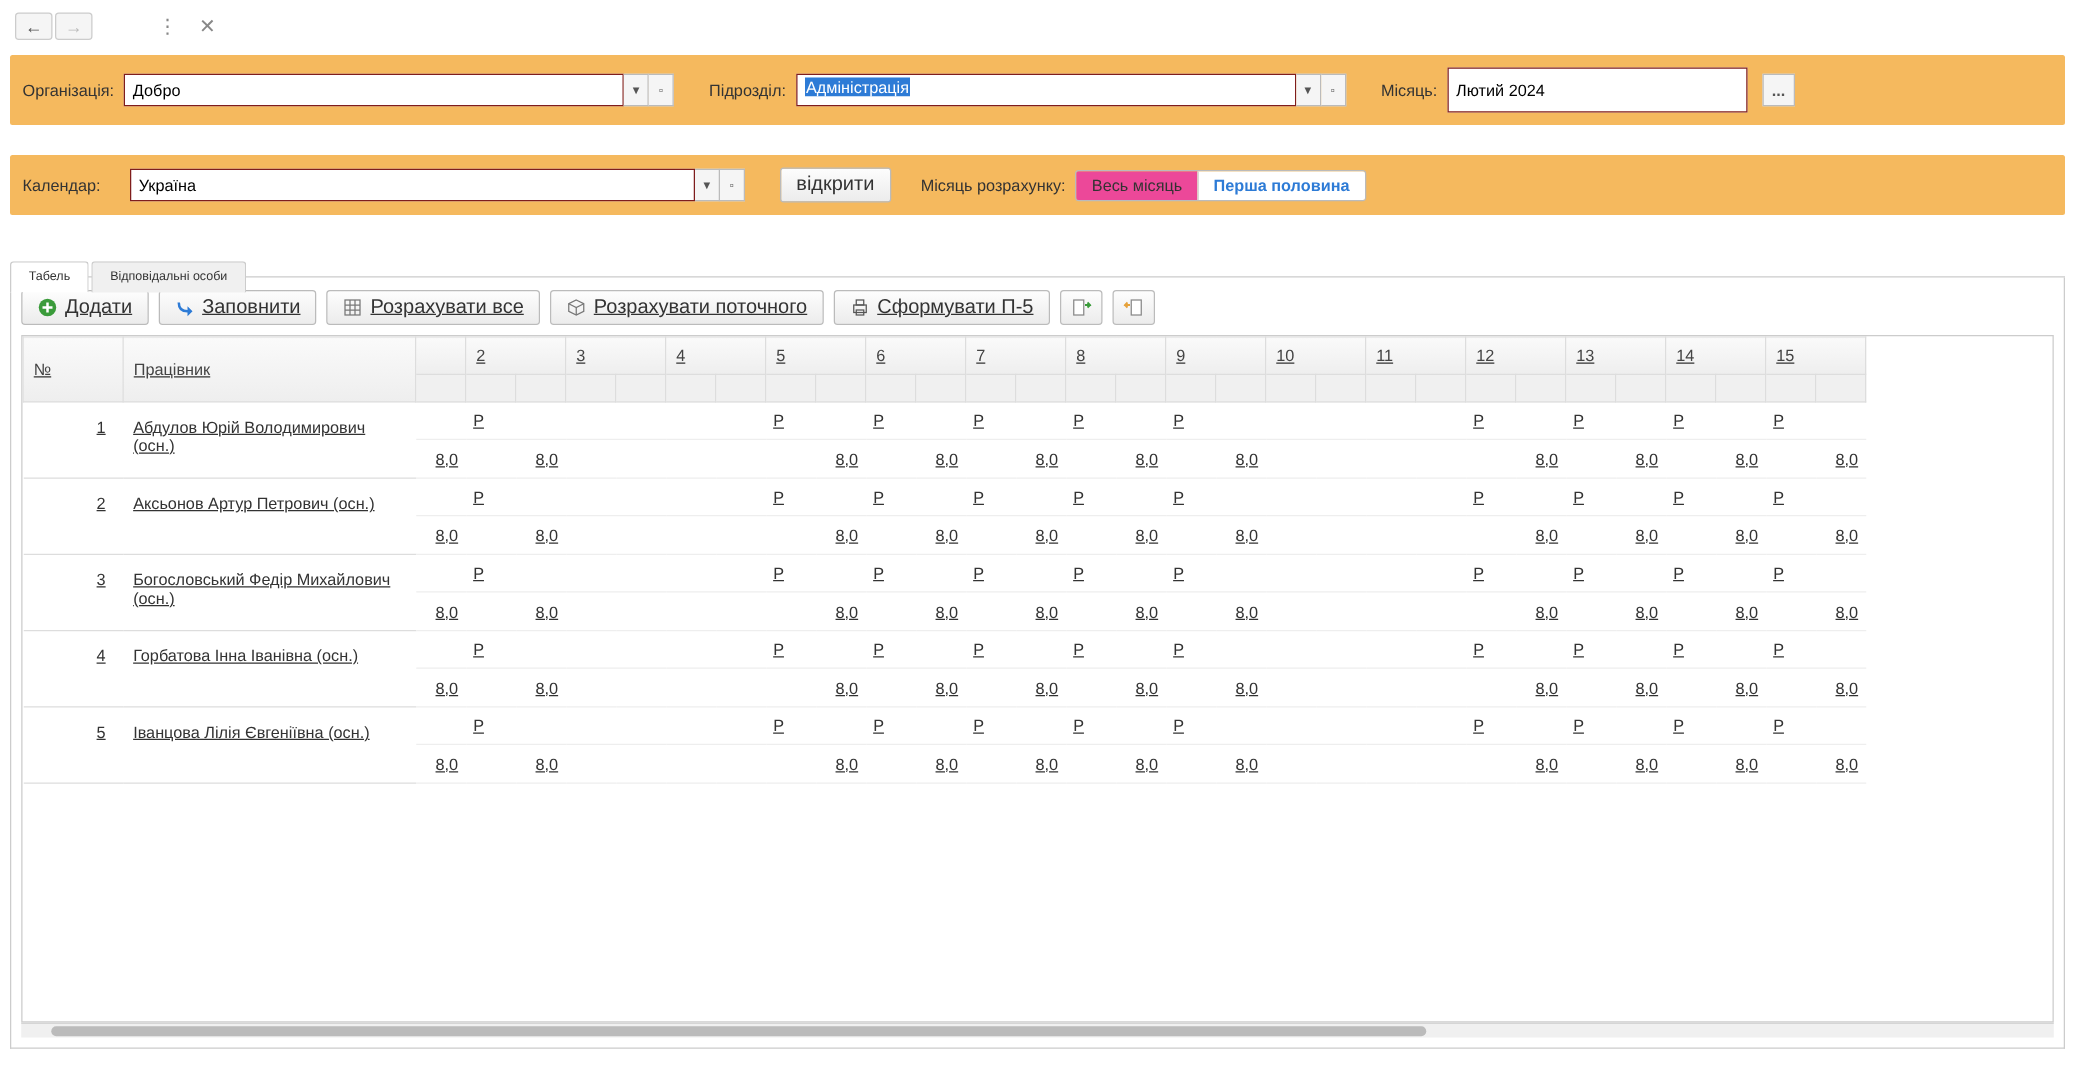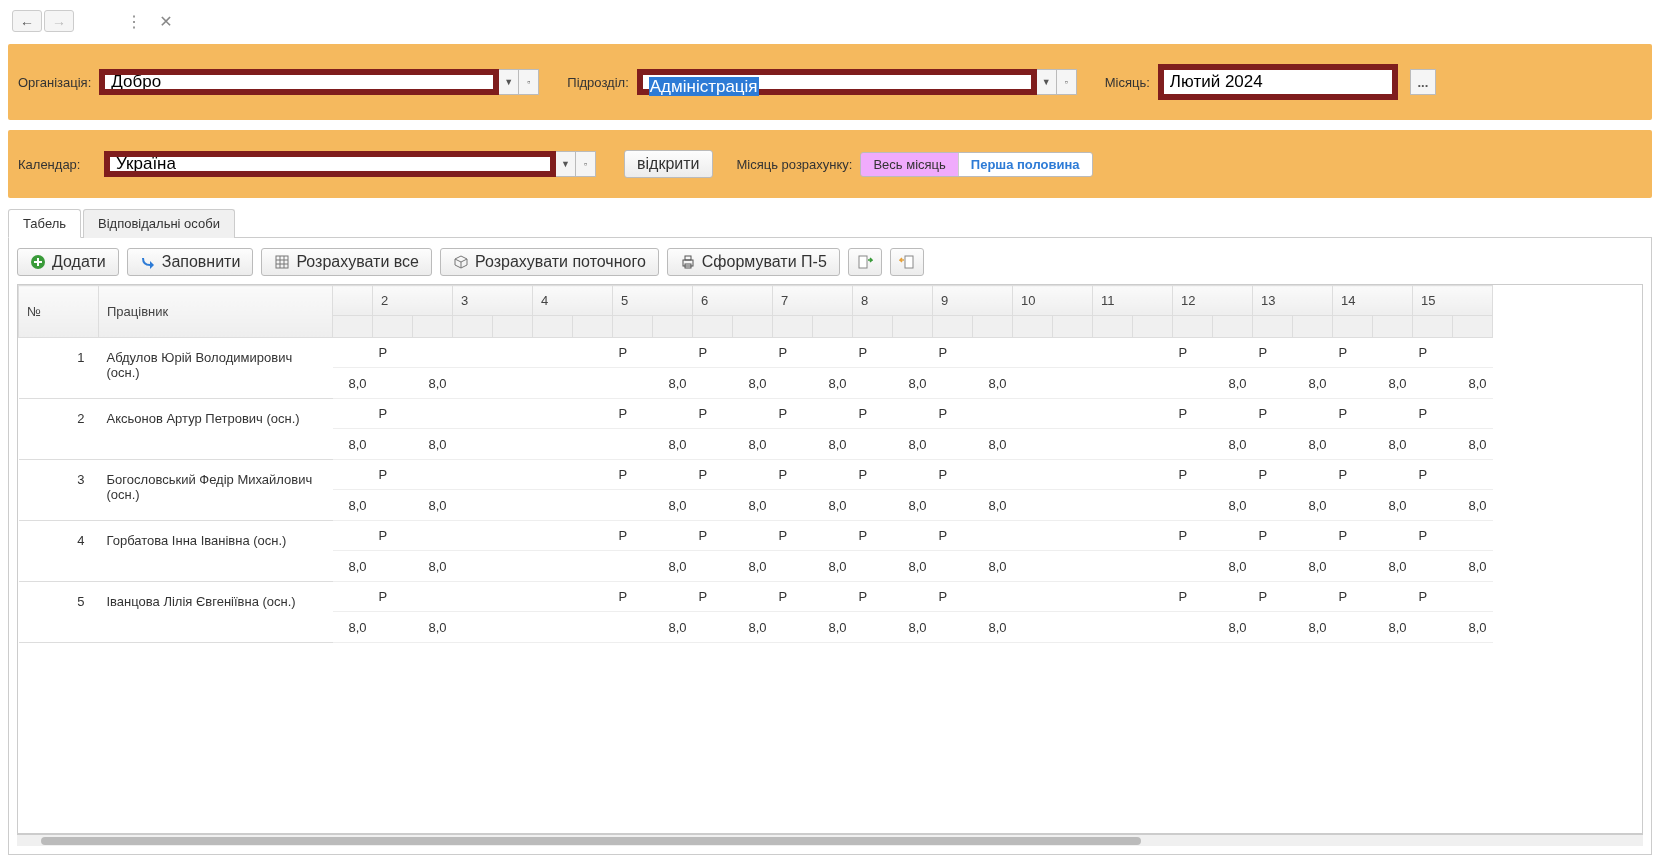--- a/index.html
+++ b/index.html
@@ -6,43 +6,43 @@
 body { font-family: Arial, sans-serif; font-size: 13px; color: #333; background: #fff; width: 1660px; }
 .window { padding: 4px 8px; }
 .titlebar { display: flex; align-items: center; padding: 6px 4px 12px 4px; }
 .nav-btns { display: flex; gap: 2px; margin-right: 50px; }
 .nav-btn { width: 30px; height: 22px; border: 1px solid #ccc; background: #f5f5f5; border-radius: 3px; display: flex; align-items: center; justify-content: center; cursor: pointer; font-size: 14px; color: #555; }
 .nav-btn.disabled { color: #bbb; cursor: default; }
 .page-title { font-size: 20px; color: #444; flex: 1; }
 .title-actions { display: flex; gap: 12px; align-items: center; }
 .icon-btn { width: 20px; height: 20px; display: flex; align-items: center; justify-content: center; cursor: pointer; color: #888; font-size: 16px; }
 
-.filter-bar { background: #f5b95e; padding: 20px 10px; margin-bottom: 10px; display: flex; align-items: center; gap: 8px; border-radius: 2px; }
+.filter-bar { background: #f5b95e; padding: 10px 10px; margin-bottom: 24px; display: flex; align-items: center; gap: 8px; border-radius: 2px; }
 .filter-label { color: #333; font-size: 13px; white-space: nowrap; }
 .combo { display: flex; align-items: stretch; height: 26px; }
-.combo-input { border: 6px solid #7f1d1d; padding: 2px 6px; font-size: 17px; outline: none; }
+.combo-input { border: 1px solid #7f1d1d; padding: 2px 6px; font-size: 13px; outline: none; }
 .combo-input .sel-text { background: #2d7bd6; color: #fff; padding: 0 1px; }
 .combo-btn { width: 20px; border: 1px solid #bbb; border-left: none; background: #f5f5f5; display: flex; align-items: center; justify-content: center; cursor: pointer; font-size: 9px; color: #555; }
 .combo-btn + .combo-btn { }
 .month-btn { width: 26px; height: 26px; border: 1px solid #bbb; background: #f5f5f5; display: flex; align-items: center; justify-content: center; cursor: pointer; font-weight: bold; color: #555; margin-left: 4px; }
 
 .btn { height: 28px; padding: 0 12px; border: 1px solid #bbb; background: linear-gradient(#fdfdfd,#ececec); border-radius: 3px; display: inline-flex; align-items: center; gap: 6px; cursor: pointer; font-size: 16px; color: #333; }
 .btn .icon { width: 16px; height: 16px; display: inline-flex; align-items: center; justify-content: center; }
 
 .period-group { display: inline-flex; border: 1px solid #bbb; border-radius: 3px; overflow: hidden; }
 .period-btn { padding: 4px 12px; cursor: pointer; font-size: 13px; border: none; background: #f5f5f5; }
-.period-btn.active { background: #f0abfc; color: #333; }
+.period-btn.active { background: #ec4899; color: #333; }
 .period-btn.link { color: #2d7bd6; background: #fff; }
 .period-btn + .period-btn { border-left: 1px solid #ccc; font-weight: bold; }
 
 .tabs { display: flex; border-bottom: 1px solid #ccc; margin-top: 10px; }
-.tab { padding: 6px 14px; border: 1px solid #ccc; border-bottom: none; background: #f0f0f0; cursor: pointer; font-size: 13px; border-radius: 3px 3px 0 0; margin-right: 2px; position: relative; top: 1px; }
+.tab { padding: 6px 14px; border: 1px solid #ccc; border-bottom: none; background: #f0f0f0; cursor: pointer; font-size: 10px; border-radius: 3px 3px 0 0; margin-right: 2px; position: relative; top: 13px; }
 .tab.active { background: #fff; border-bottom: 1px solid #fff; }
 
-.tab-content { border: 1px solid #ccc; border-top: none; padding: 10px 8px 8px 8px; }
+.tab-content { border: 1px solid #ccc; border-top: none; padding: 10px 8px 8px 8px; text-decoration: underline; }
 
 .toolbar { display: flex; gap: 8px; margin-bottom: 8px; }
 .btn.icon-only { padding: 0 8px; }
 
 .grid-wrap { border: 1px solid #ccc; overflow-x: auto; height: 550px; }
 .grid { border-collapse: collapse; table-layout: fixed; }
 .grid th { background: linear-gradient(#fafafa,#eeeeee); border: 1px solid #ddd; font-weight: normal; font-size: 13px; color: #444; height: 30px; text-align: left; padding-left: 8px; }
 .grid th.day { width: 78px; text-align: left; }
 .grid th.day.half { width: 40px; }
 .grid th.num-col { width: 80px; }

